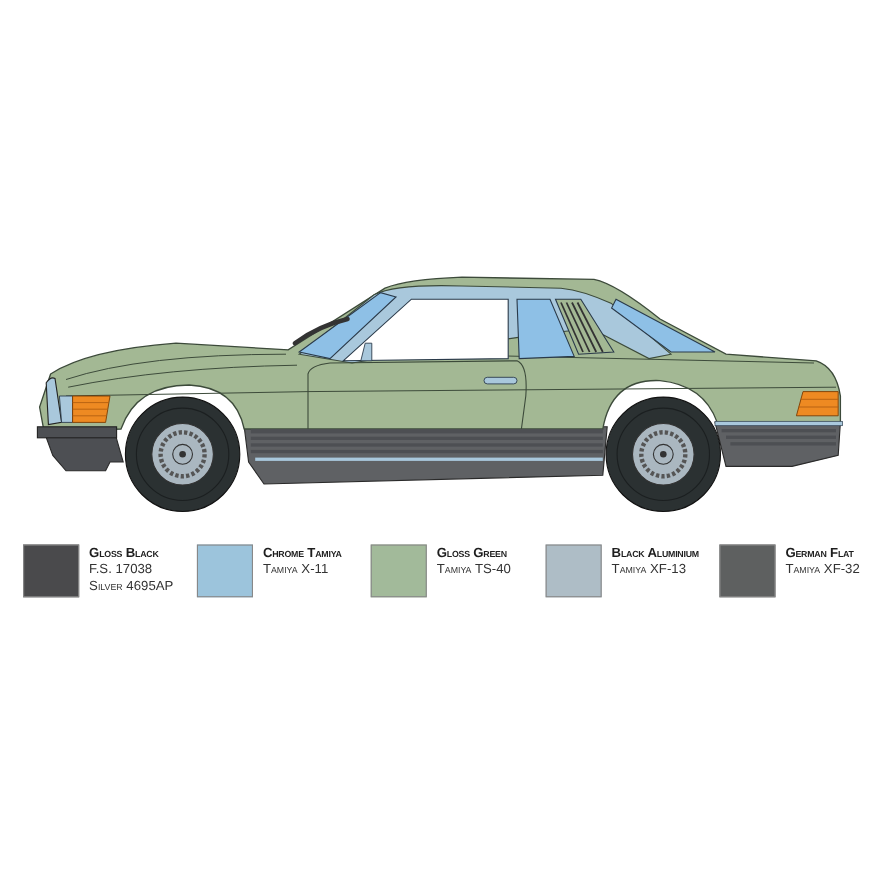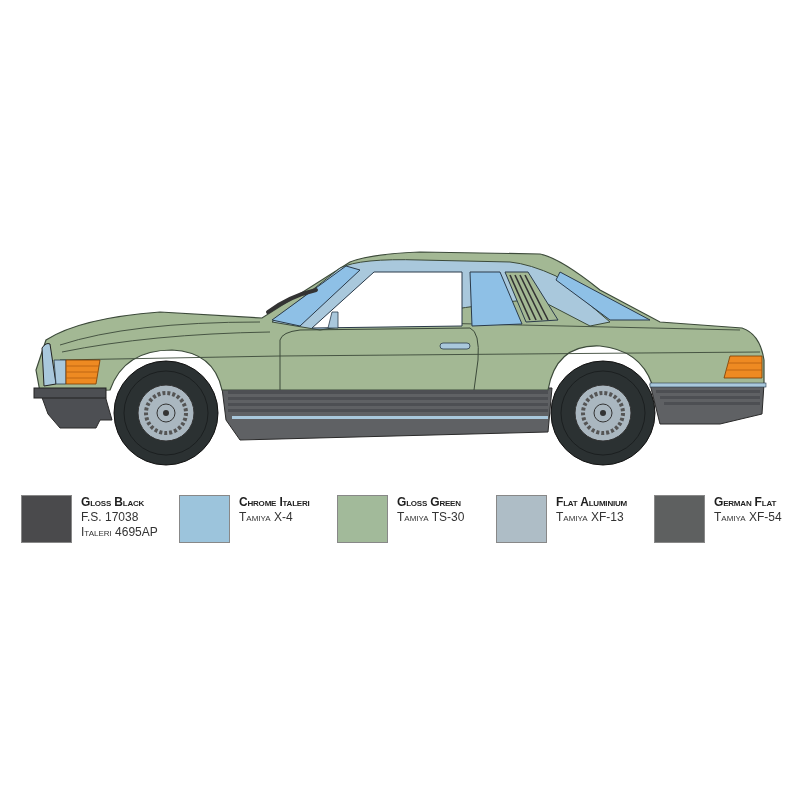--- a/index.html
+++ b/index.html
@@ -100,44 +100,44 @@
     <circle cx="603" cy="413" r="3" fill="#333"></circle>
   </g>
 </svg>
 
 <div class="legend">
   <div class="swatch-item" style="left:21px">
     <div class="swatch" style="background:#4a4a4c"></div>
     <div class="swatch-text">
       <div class="name">Gloss Black</div>
       <div class="ref">F.S. 17038</div>
-      <div class="ref">Italeri 4695AP</div>
+      <div class="ref">Silver 4695AP</div>
     </div>
   </div>
   <div class="swatch-item" style="left:179px">
     <div class="swatch" style="background:#9cc4dc"></div>
     <div class="swatch-text">
-      <div class="name">Chrome Italeri</div>
-      <div class="ref">Tamiya X-4</div>
+      <div class="name">Chrome Tamiya</div>
+      <div class="ref">Tamiya X-11</div>
     </div>
   </div>
   <div class="swatch-item" style="left:337px">
     <div class="swatch" style="background:#a2ba9a"></div>
     <div class="swatch-text">
       <div class="name">Gloss Green</div>
-      <div class="ref">Tamiya TS-30</div>
+      <div class="ref">Tamiya TS-40</div>
     </div>
   </div>
   <div class="swatch-item" style="left:496px">
     <div class="swatch" style="background:#aebdc6"></div>
     <div class="swatch-text">
-      <div class="name">Flat Aluminium</div>
+      <div class="name">Black Aluminium</div>
       <div class="ref">Tamiya XF-13</div>
     </div>
   </div>
   <div class="swatch-item" style="left:654px">
     <div class="swatch" style="background:#5e6060"></div>
     <div class="swatch-text">
       <div class="name">German Flat</div>
-      <div class="ref">Tamiya XF-54</div>
+      <div class="ref">Tamiya XF-32</div>
     </div>
   </div>
 </div>
 
 </body></html>

